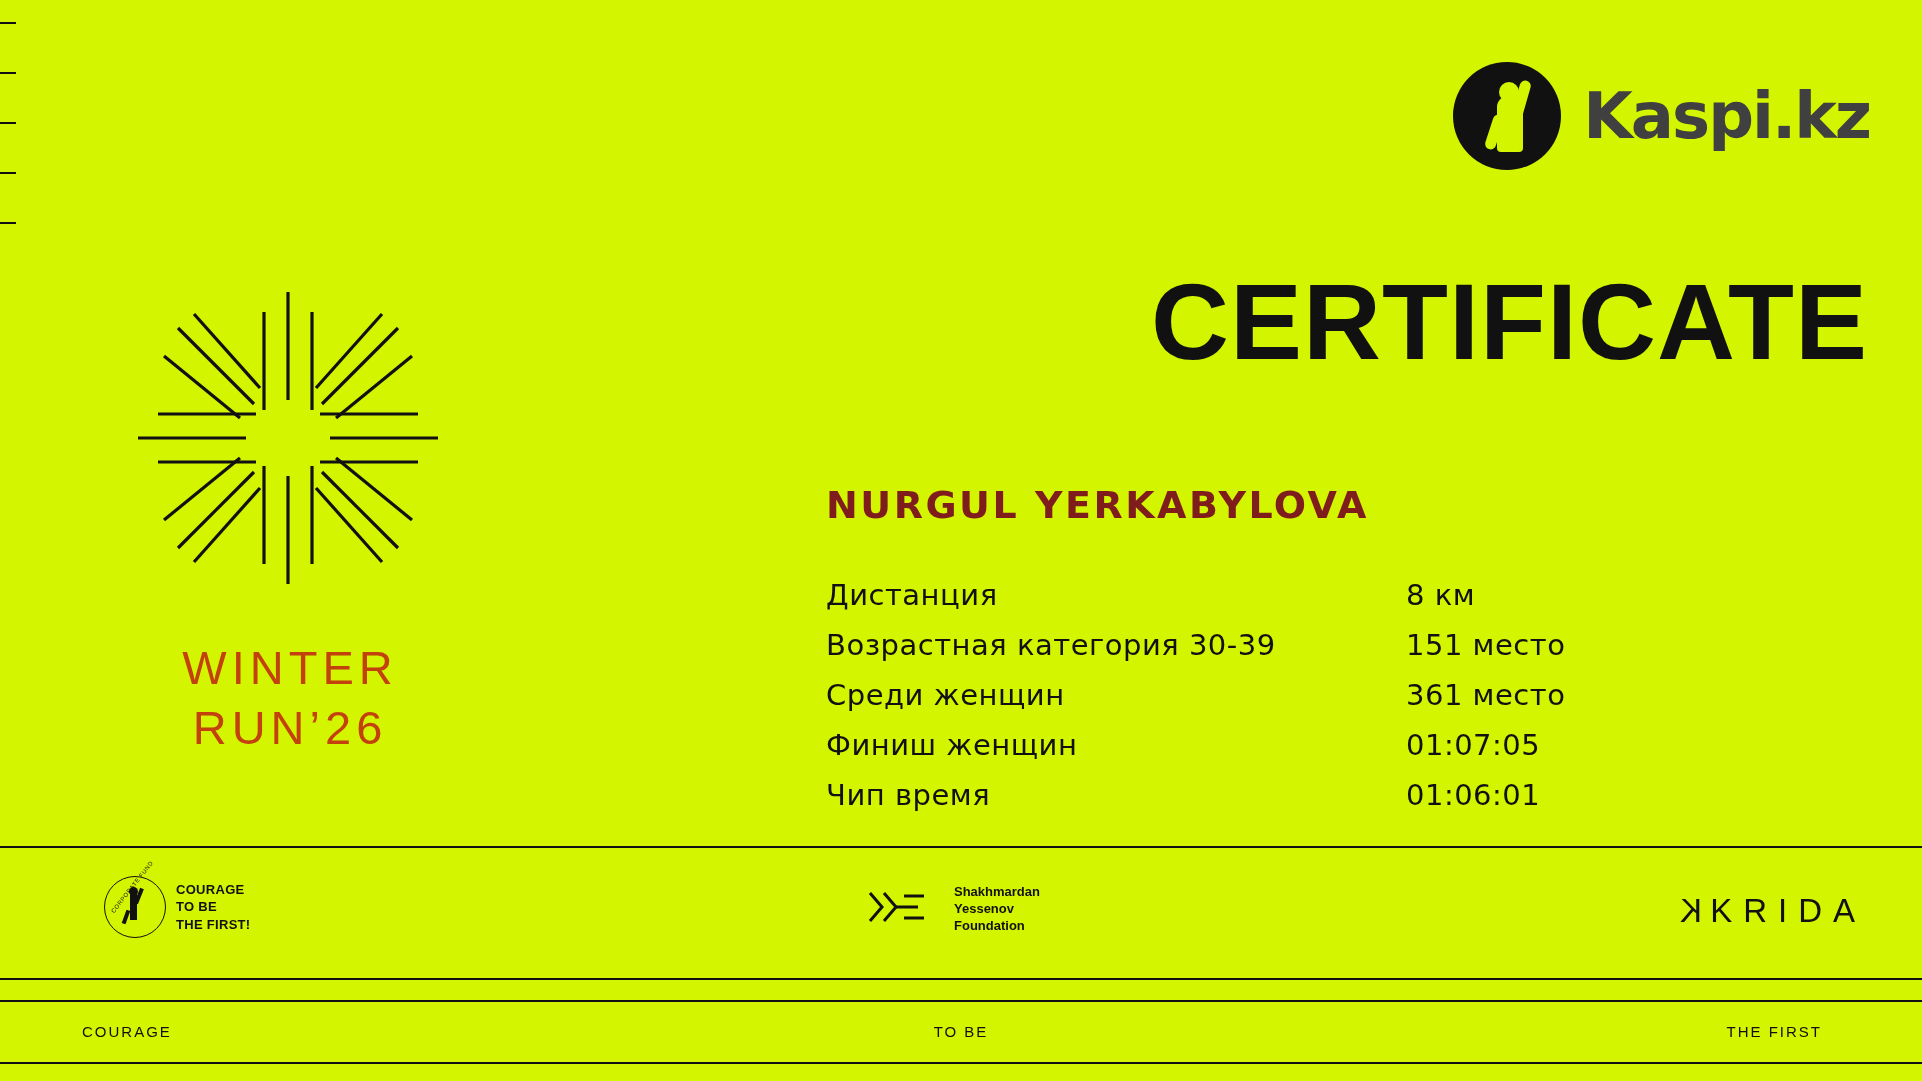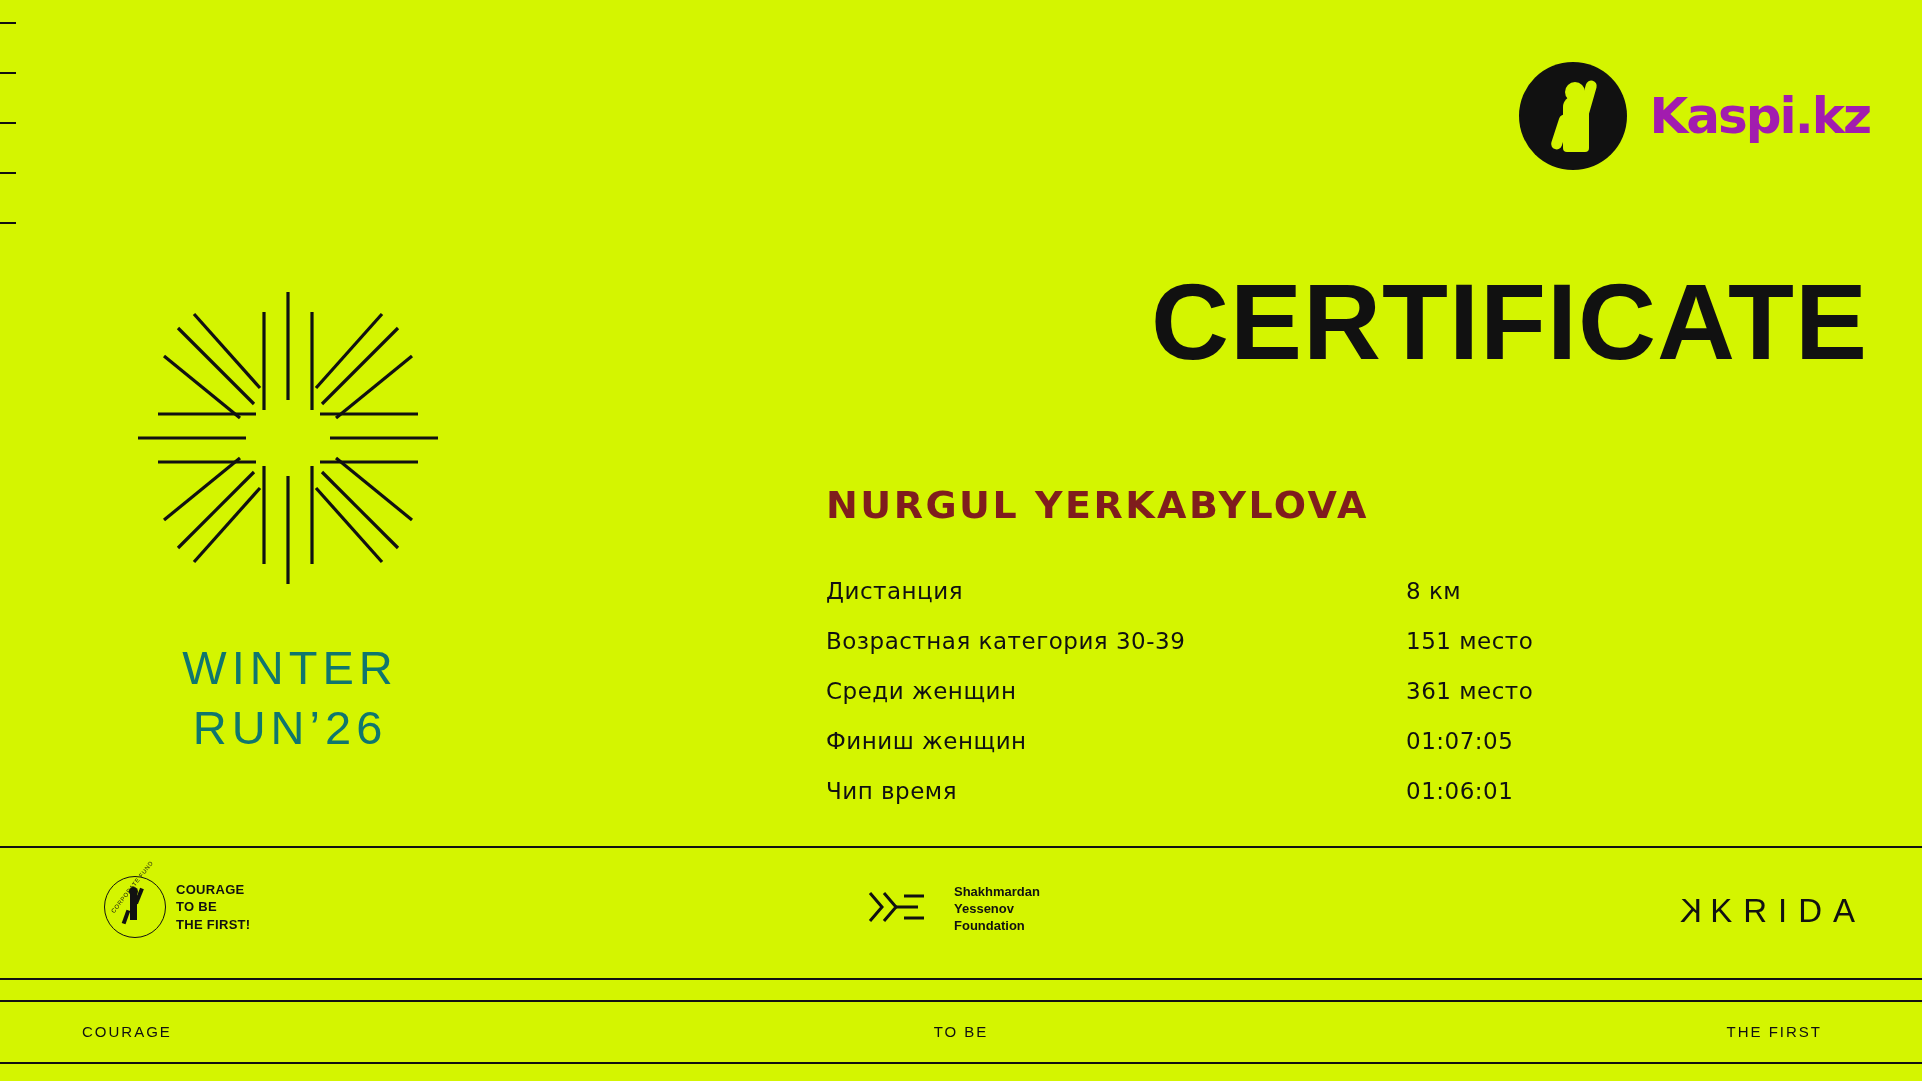--- a/index.html
+++ b/index.html
@@ -84,23 +84,23 @@
     top: 52px;
     width: 11px;
     height: 36px;
     background: #d4f500;
     border-radius: 6px;
     transform: rotate(18deg);
   }
   .kaspi-word {
     font-family: "DejaVu Sans", sans-serif;
     font-weight: bold;
-    font-size: 50px;
+    font-size: 64px;
     letter-spacing: -2px;
-    color: #a21caf;
+    color: #404040;
     line-height: 1;
   }
 
   
   .title {
     position: absolute;
     right: 54px;
     top: 268px;
     font-family: "Liberation Sans", sans-serif;
     font-weight: 700;
@@ -122,21 +122,21 @@
     color: #7f1d1d;
   }
 
   
   .results {
     position: absolute;
     left: 826px;
     top: 578px;
     width: 780px;
     font-family: "DejaVu Sans", sans-serif;
-    font-size: 23px;
+    font-size: 29px;
     color: #111;
   }
   .results .row {
     display: flex;
     height: 50px;
     align-items: flex-start;
   }
   .results .label { width: 580px; letter-spacing: 0.5px; }
   .results .value { letter-spacing: 0.5px; }
 
@@ -153,21 +153,21 @@
   .event-name {
     position: absolute;
     left: 130px;
     top: 638px;
     width: 320px;
     text-align: center;
     font-family: "Liberation Sans", sans-serif;
     font-size: 47px;
     letter-spacing: 5px;
     line-height: 1.28;
-    color: #0f766e;
+    color: #c2410c;
   }
 
   
   .rule {
     position: absolute;
     left: 0;
     width: 1922px;
     height: 2px;
     background: #111;
   }

